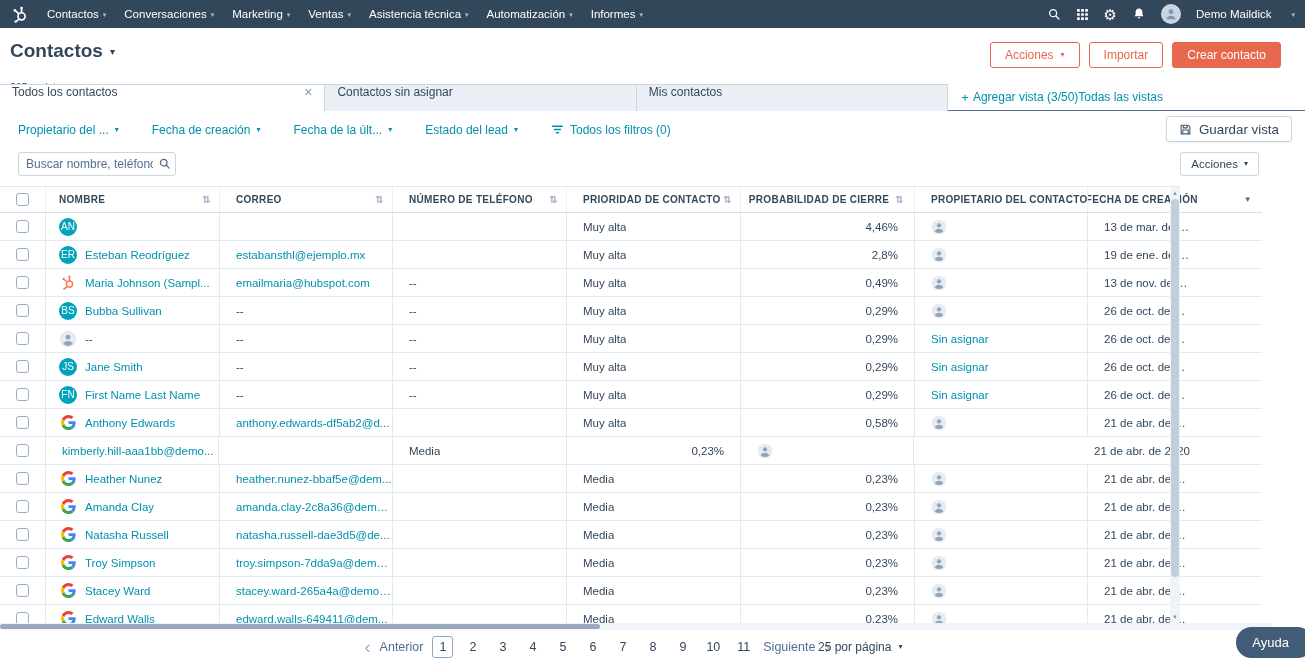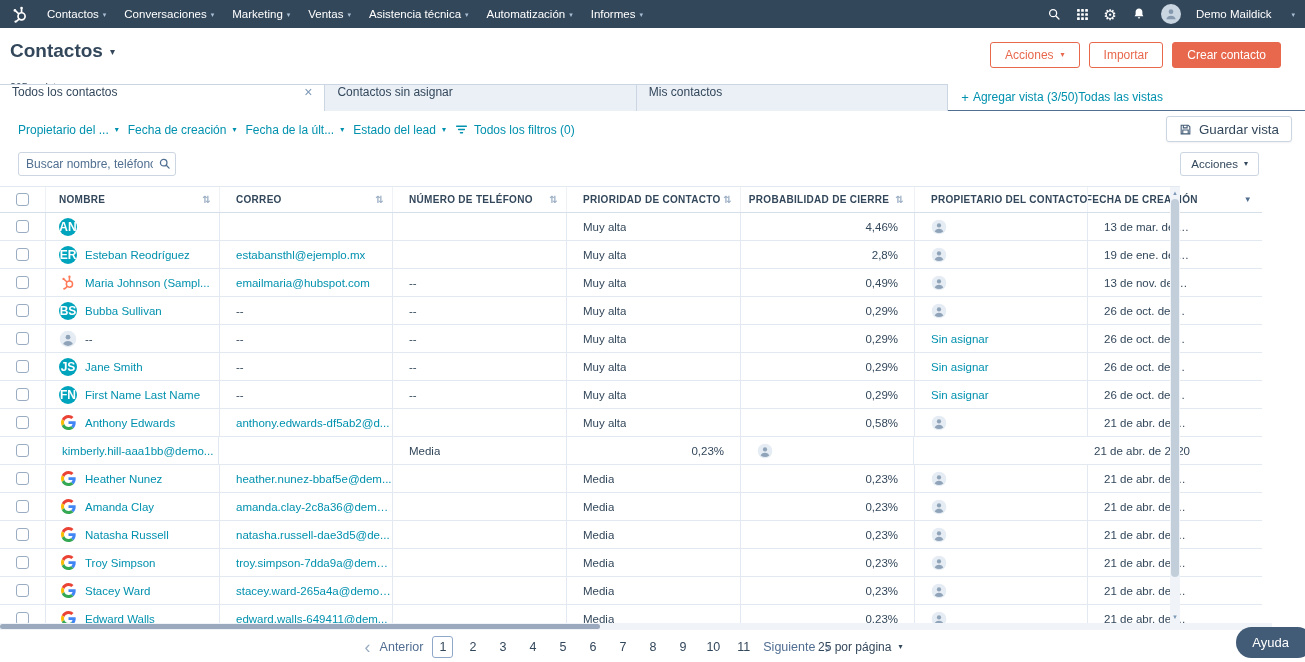--- a/index.html
+++ b/index.html
@@ -33,21 +33,21 @@
   .tabs-bar{display:flex;align-items:center;height:27px;border-bottom:1px solid #516f90}
   .tab{width:313px;height:27px;display:flex;padding:0 12px;font-size:12px;background:var(--tab-bg,#eaf0f6);border:1px solid var(--border,#cbd6e2);border-left:none;border-bottom:none;cursor:pointer;white-space:nowrap;overflow:hidden}
   .tab:first-child{width:327px}
   .tab.active{background:#fff}
   .tab-close{margin-left:auto;color:#7c98b6;font-size:14px;line-height:1;cursor:pointer}
   .add-view{color:var(--link,#0091ae);margin-left:13px;display:flex;align-items:center;gap:4px;cursor:pointer;white-space:nowrap}
   .plus-glyph{font-size:13px;line-height:1}
   .all-views{color:var(--link,#0091ae);margin-left:auto;margin-right:142px;cursor:pointer;white-space:nowrap}
 
   
-  .filters{display:flex;align-items:center;height:37px;padding:0 18px;gap:9px;position:relative}
+  .filters{display:flex;align-items:center;height:37px;padding:0 18px;gap:33px;position:relative}
   .filter{color:var(--link,#0091ae);display:flex;align-items:center;gap:6px;cursor:pointer;white-space:nowrap}
   .save-view-btn{position:absolute;right:13px;top:5px;height:26px;border:1px solid var(--border,#cbd6e2);border-radius:3px;background:#fff;display:flex;align-items:center;gap:7px;padding:0 12px;color:var(--text,#33475b);cursor:pointer;box-shadow:0 1px 2px rgba(0,0,0,.06)}
 
   
   .toolbar{height:38px;display:flex;align-items:center;justify-content:space-between;padding:0 46px 6px 18px}
   .search-wrap{position:relative;width:158px}
   .search-input{width:100%;height:24px;border:1px solid var(--border,#cbd6e2);border-radius:3px;padding:0 22px 0 7px;font-size:12px;color:var(--text,#33475b);font-family:inherit;outline:none}
   .search-input::placeholder{color:#516f90;opacity:1}
   .search-icon-sm{position:absolute;right:5px;top:5px;display:flex}
   .btn-small{height:24px;border:1px solid var(--border,#cbd6e2);border-radius:3px;background:#fff;color:var(--text,#33475b);font-size:11.5px;display:flex;align-items:center;gap:6px;padding:0 10px;cursor:pointer}
@@ -66,21 +66,21 @@
   .col-email{flex:0 0 173px}
   .col-phone{flex:0 0 174px}
   .col-priority{flex:0 0 174px}
   .col-prob{flex:0 0 174px;justify-content:flex-end;padding-right:16px}
   .col-owner{flex:0 0 173px}
   .col-date{flex:1;justify-content:flex-end;padding-right:72px;border-right:none}
   .hcell.col-prob{gap:6px;padding-right:10px}
   .hcell.col-date{justify-content:flex-end;gap:46px;padding-right:10px}
   .cb{width:13px;height:13px;border:1px solid #99acc2;border-radius:3px;background:#fff;display:inline-block;cursor:pointer}
   .avatar{width:18px;height:18px;flex:none;display:flex;align-items:center;justify-content:center}
-  .avatar-initials{border-radius:50%;background:var(--avatar-bg,#00a4bd);color:#fff;font-size:12px;font-weight:bold}
+  .avatar-initials{border-radius:50%;background:var(--avatar-bg,#00a4bd);color:#fff;font-size:10px;font-weight:normal}
   .link{color:var(--link,#0091ae);cursor:pointer;overflow:hidden;text-overflow:ellipsis}
   .link.plain{color:var(--text,#33475b);cursor:default}
   .name-link{margin-left:8px}
   .owner-avatar{display:flex;align-items:center}
   .plain-text{overflow:hidden;text-overflow:ellipsis}
 
   
   .vscrollbar{position:absolute;right:0;top:0;width:10px;height:436px;background:#f0f4f8;display:flex;flex-direction:column;align-items:center;padding:3px 0;cursor:pointer}
   .varrow{font-size:6px;color:#7c98b6;line-height:1}
   .vthumb{width:8px;height:378px;background:#c3cedb;border-radius:4px;margin-top:3px}

